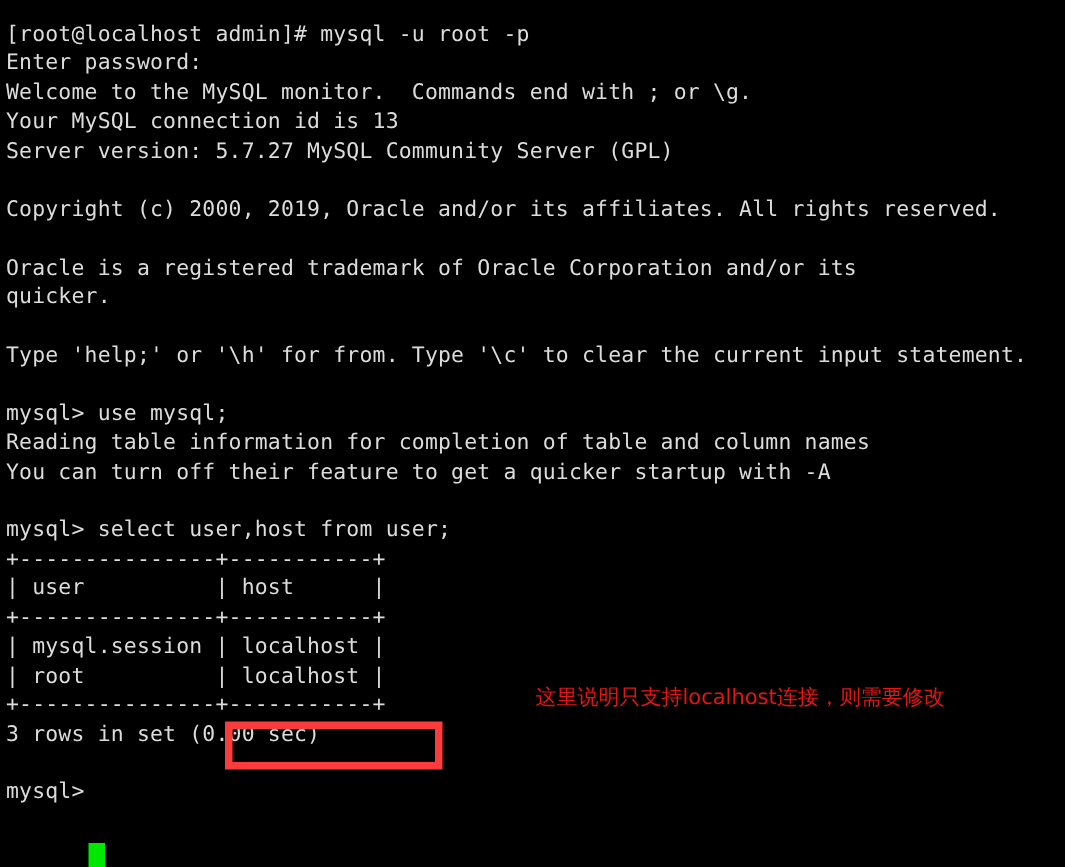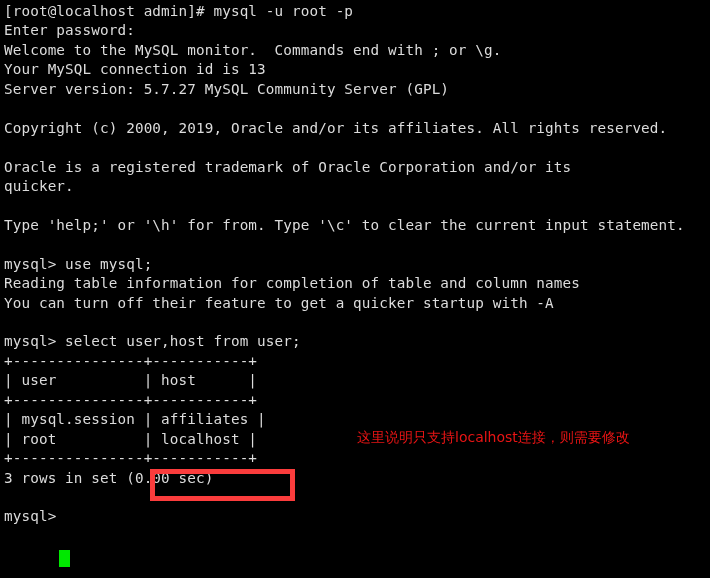--- a/index.html
+++ b/index.html
@@ -14,20 +14,21 @@
     overflow: hidden;
     font-family: "DejaVu Sans Mono", "Liberation Mono", monospace;
   }
   #terminal {
     position: relative;
     width: 710px;
     height: 494px;
     background: #000000;
     box-sizing: border-box;
     padding: 2px 0 0 4px;
+    margin-top: 12px;
   }
   .term-line {
     font-family: "DejaVu Sans Mono", "Liberation Mono", monospace;
     font-size: 14.3px;
     line-height: 19.45px;
     height: 19.45px;
     color: #dcdcdc;
     white-space: pre;
     letter-spacing: 0.12px;
     margin: 0;
@@ -44,21 +45,21 @@
     width: 145px;
     height: 32px;
     border: 5px solid #fa3c3c;
     box-sizing: border-box;
     pointer-events: none;
   }
   
   #annotation {
     position: absolute;
     left: 357px;
-    top: 428px;
+    top: 444px;
     color: #e81414;
     font-family: "DejaVu Sans", "Liberation Sans", sans-serif;
     font-size: 14px;
     line-height: 18px;
     white-space: pre;
     letter-spacing: 0px;
   }
   
   #cursor {
     position: absolute;
@@ -88,21 +89,21 @@
   <div class="term-line">Type 'help;' or '\h' for from. Type '\c' to clear the current input statement.</div>
   <div class="term-line blank"></div>
   <div class="term-line">mysql&gt; use mysql;</div>
   <div class="term-line">Reading table information for completion of table and column names</div>
   <div class="term-line">You can turn off their feature to get a quicker startup with -A</div>
   <div class="term-line blank"></div>
   <div class="term-line">mysql&gt; select user,host from user;</div>
   <div class="term-line">+---------------+-----------+</div>
   <div class="term-line">| user          | host      |</div>
   <div class="term-line">+---------------+-----------+</div>
-  <div class="term-line">| mysql.session | affiliates |</div>
+  <div class="term-line">| mysql.session | localhost |</div>
   <div class="term-line">| root          | localhost |</div>
   <div class="term-line">+---------------+-----------+</div>
   <div class="term-line">3 rows in set (0.00 sec)</div>
   <div class="term-line blank"></div>
   <div class="term-line">mysql&gt; </div>
 
   <div id="highlight-box"></div>
 
   <div id="annotation">这里说明只支持localhost连接，则需要修改</div>
 

